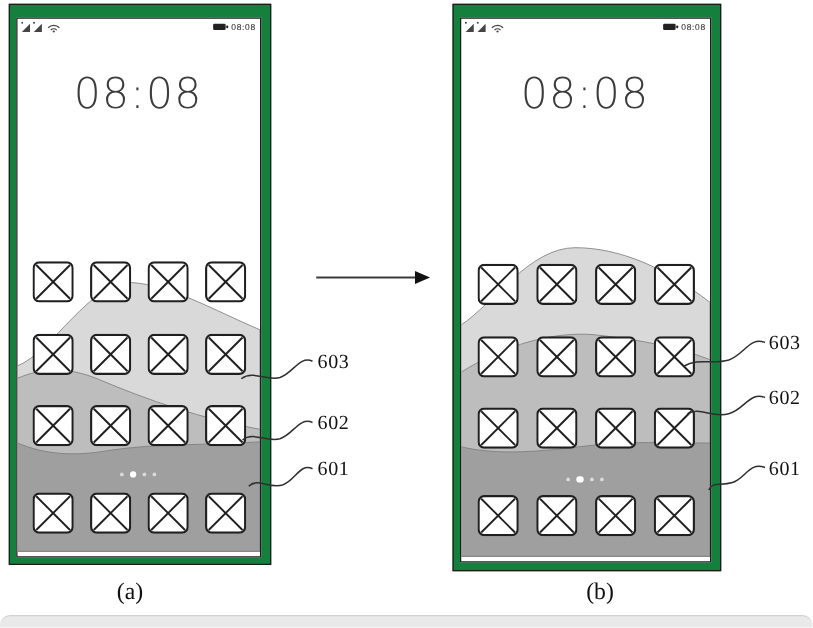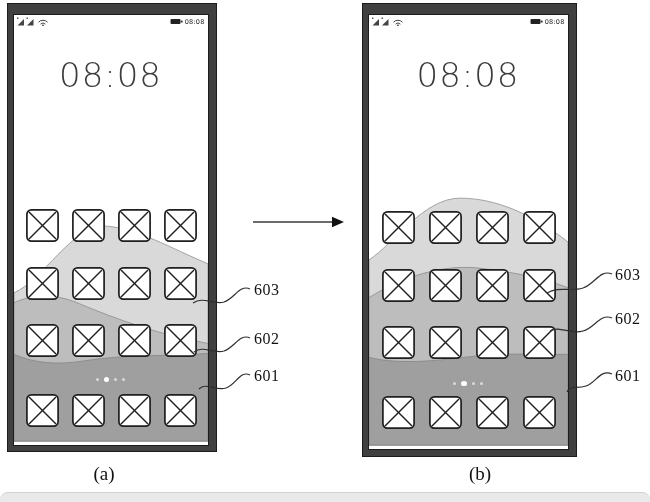--- a/index.html
+++ b/index.html
@@ -2,21 +2,21 @@
 <html><head>
 <meta charset="utf-8">
 <style>
   html,body{margin:0;padding:0;}
   body{
     width:650px;height:502px;position:relative;background:#ffffff;
     font-family:"Liberation Serif", serif;overflow:hidden;
   }
   
   .phone-outer{
-    position:absolute;background:#404040;border:1.5px solid #1c1c1c;box-sizing:border-box;
+    position:absolute;background:#15803d;border:1.5px solid #1c1c1c;box-sizing:border-box;
   }
   .phone-screen{
     position:absolute;background:#fff;border:1.6px solid #1c1c1c;box-sizing:border-box;
     overflow:hidden;
   }
   
   .status-bar{
     position:absolute;top:1px;left:3px;right:3px;height:12px;
     display:flex;align-items:center;justify-content:space-between;
     font-family:"DejaVu Sans", sans-serif;

